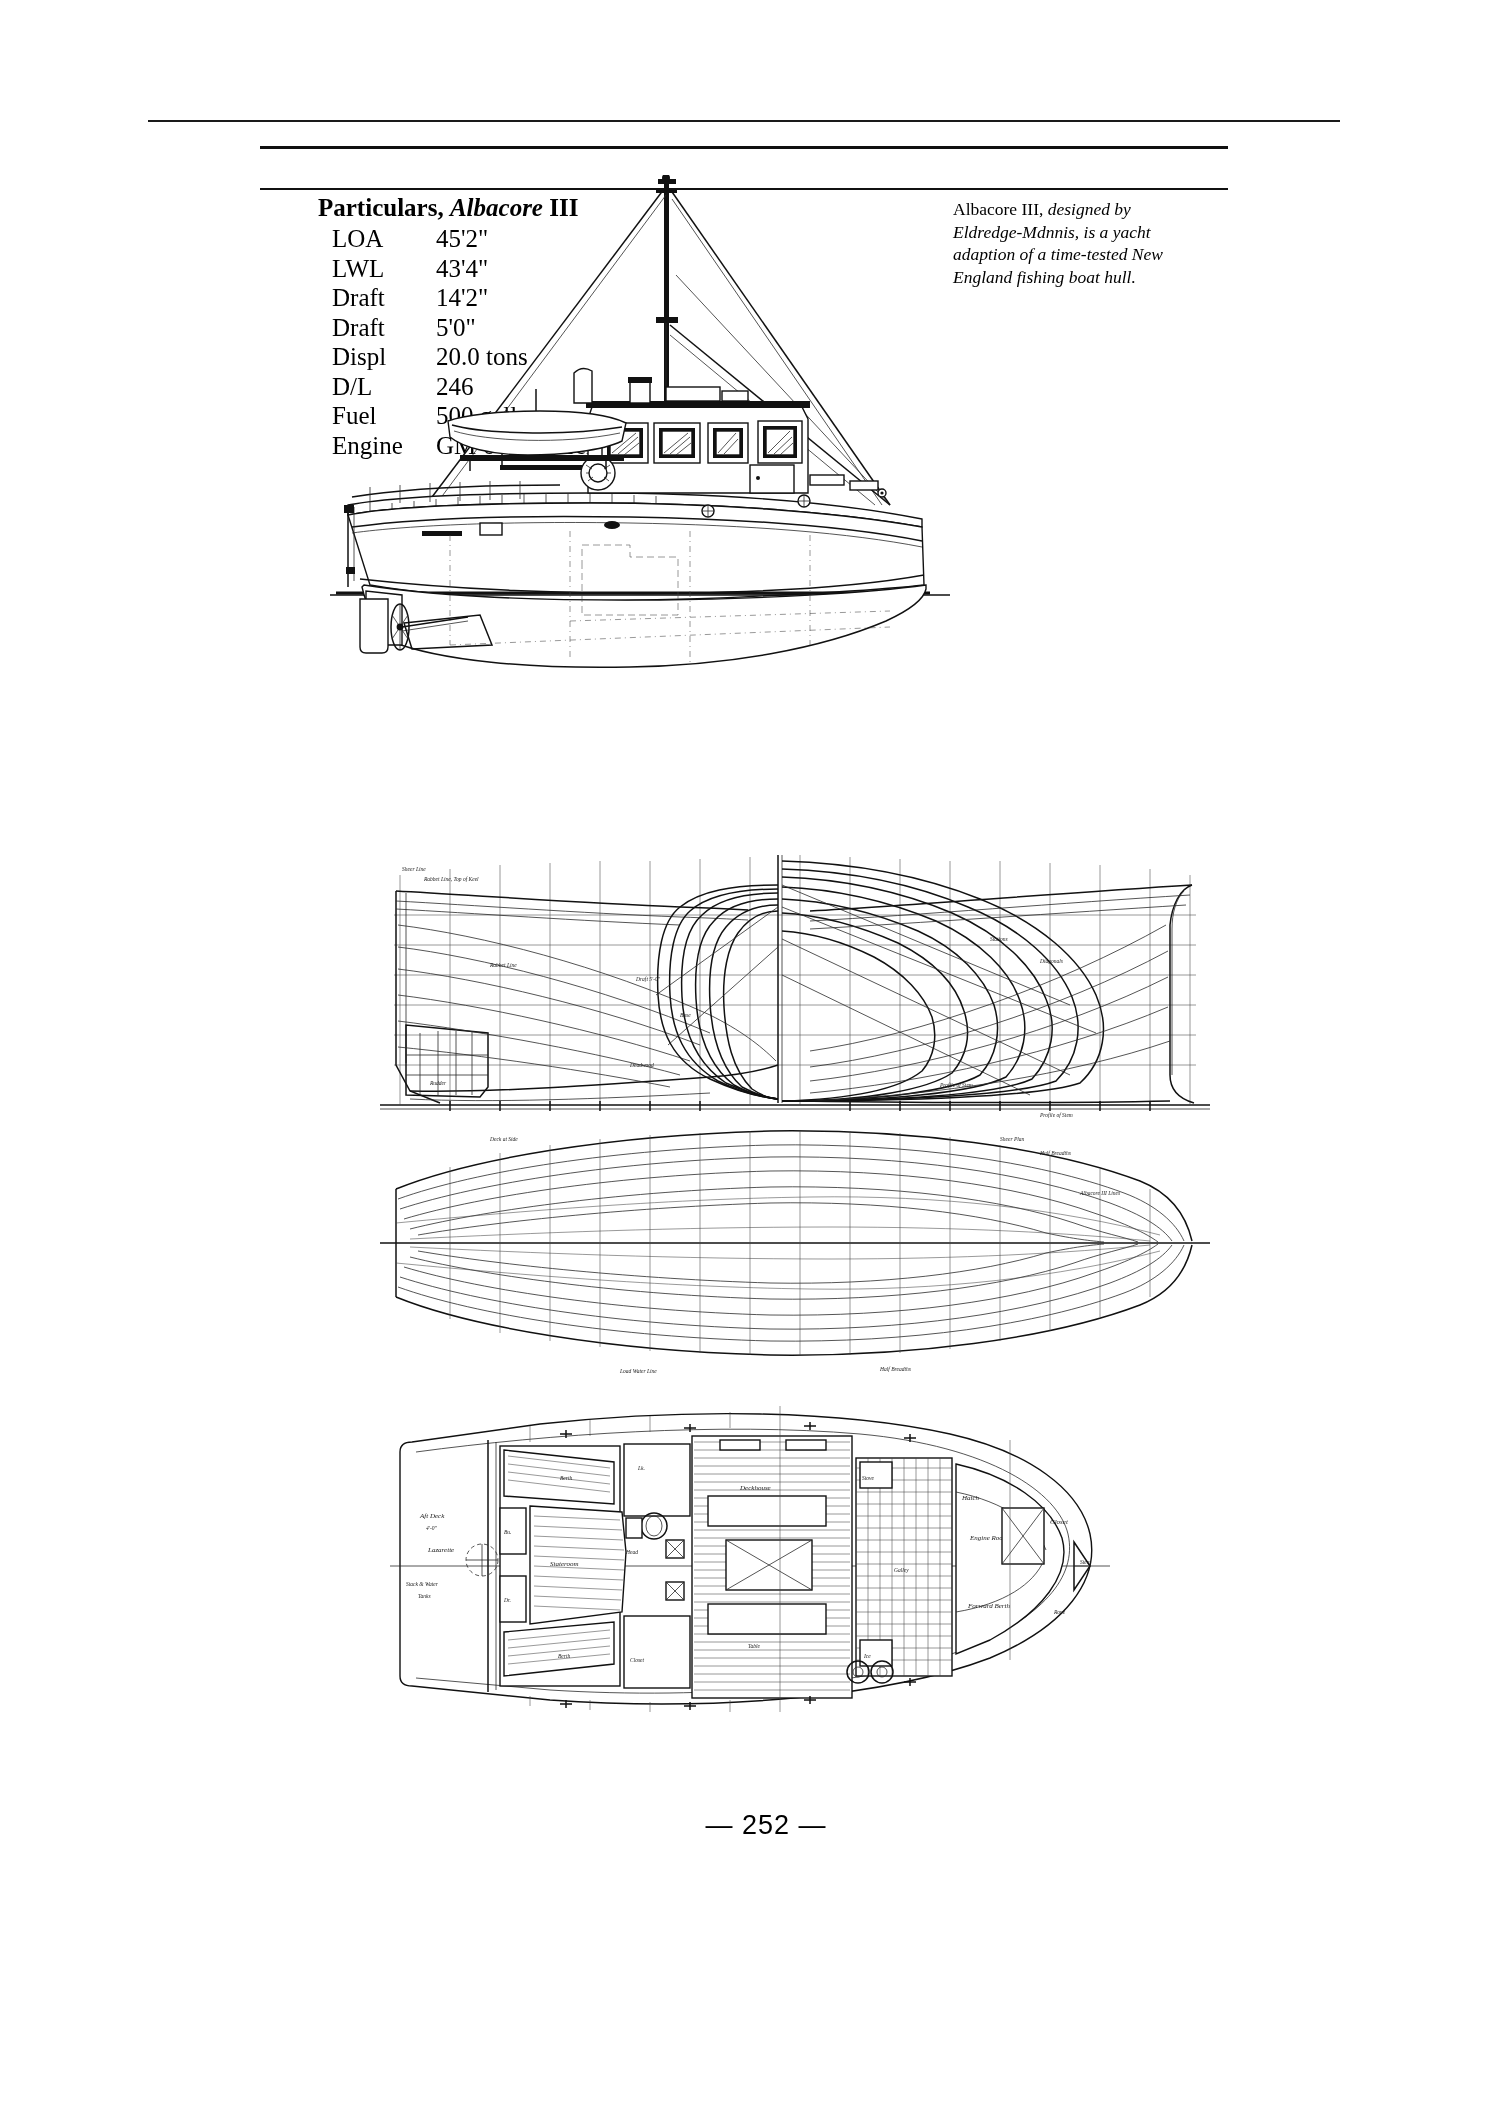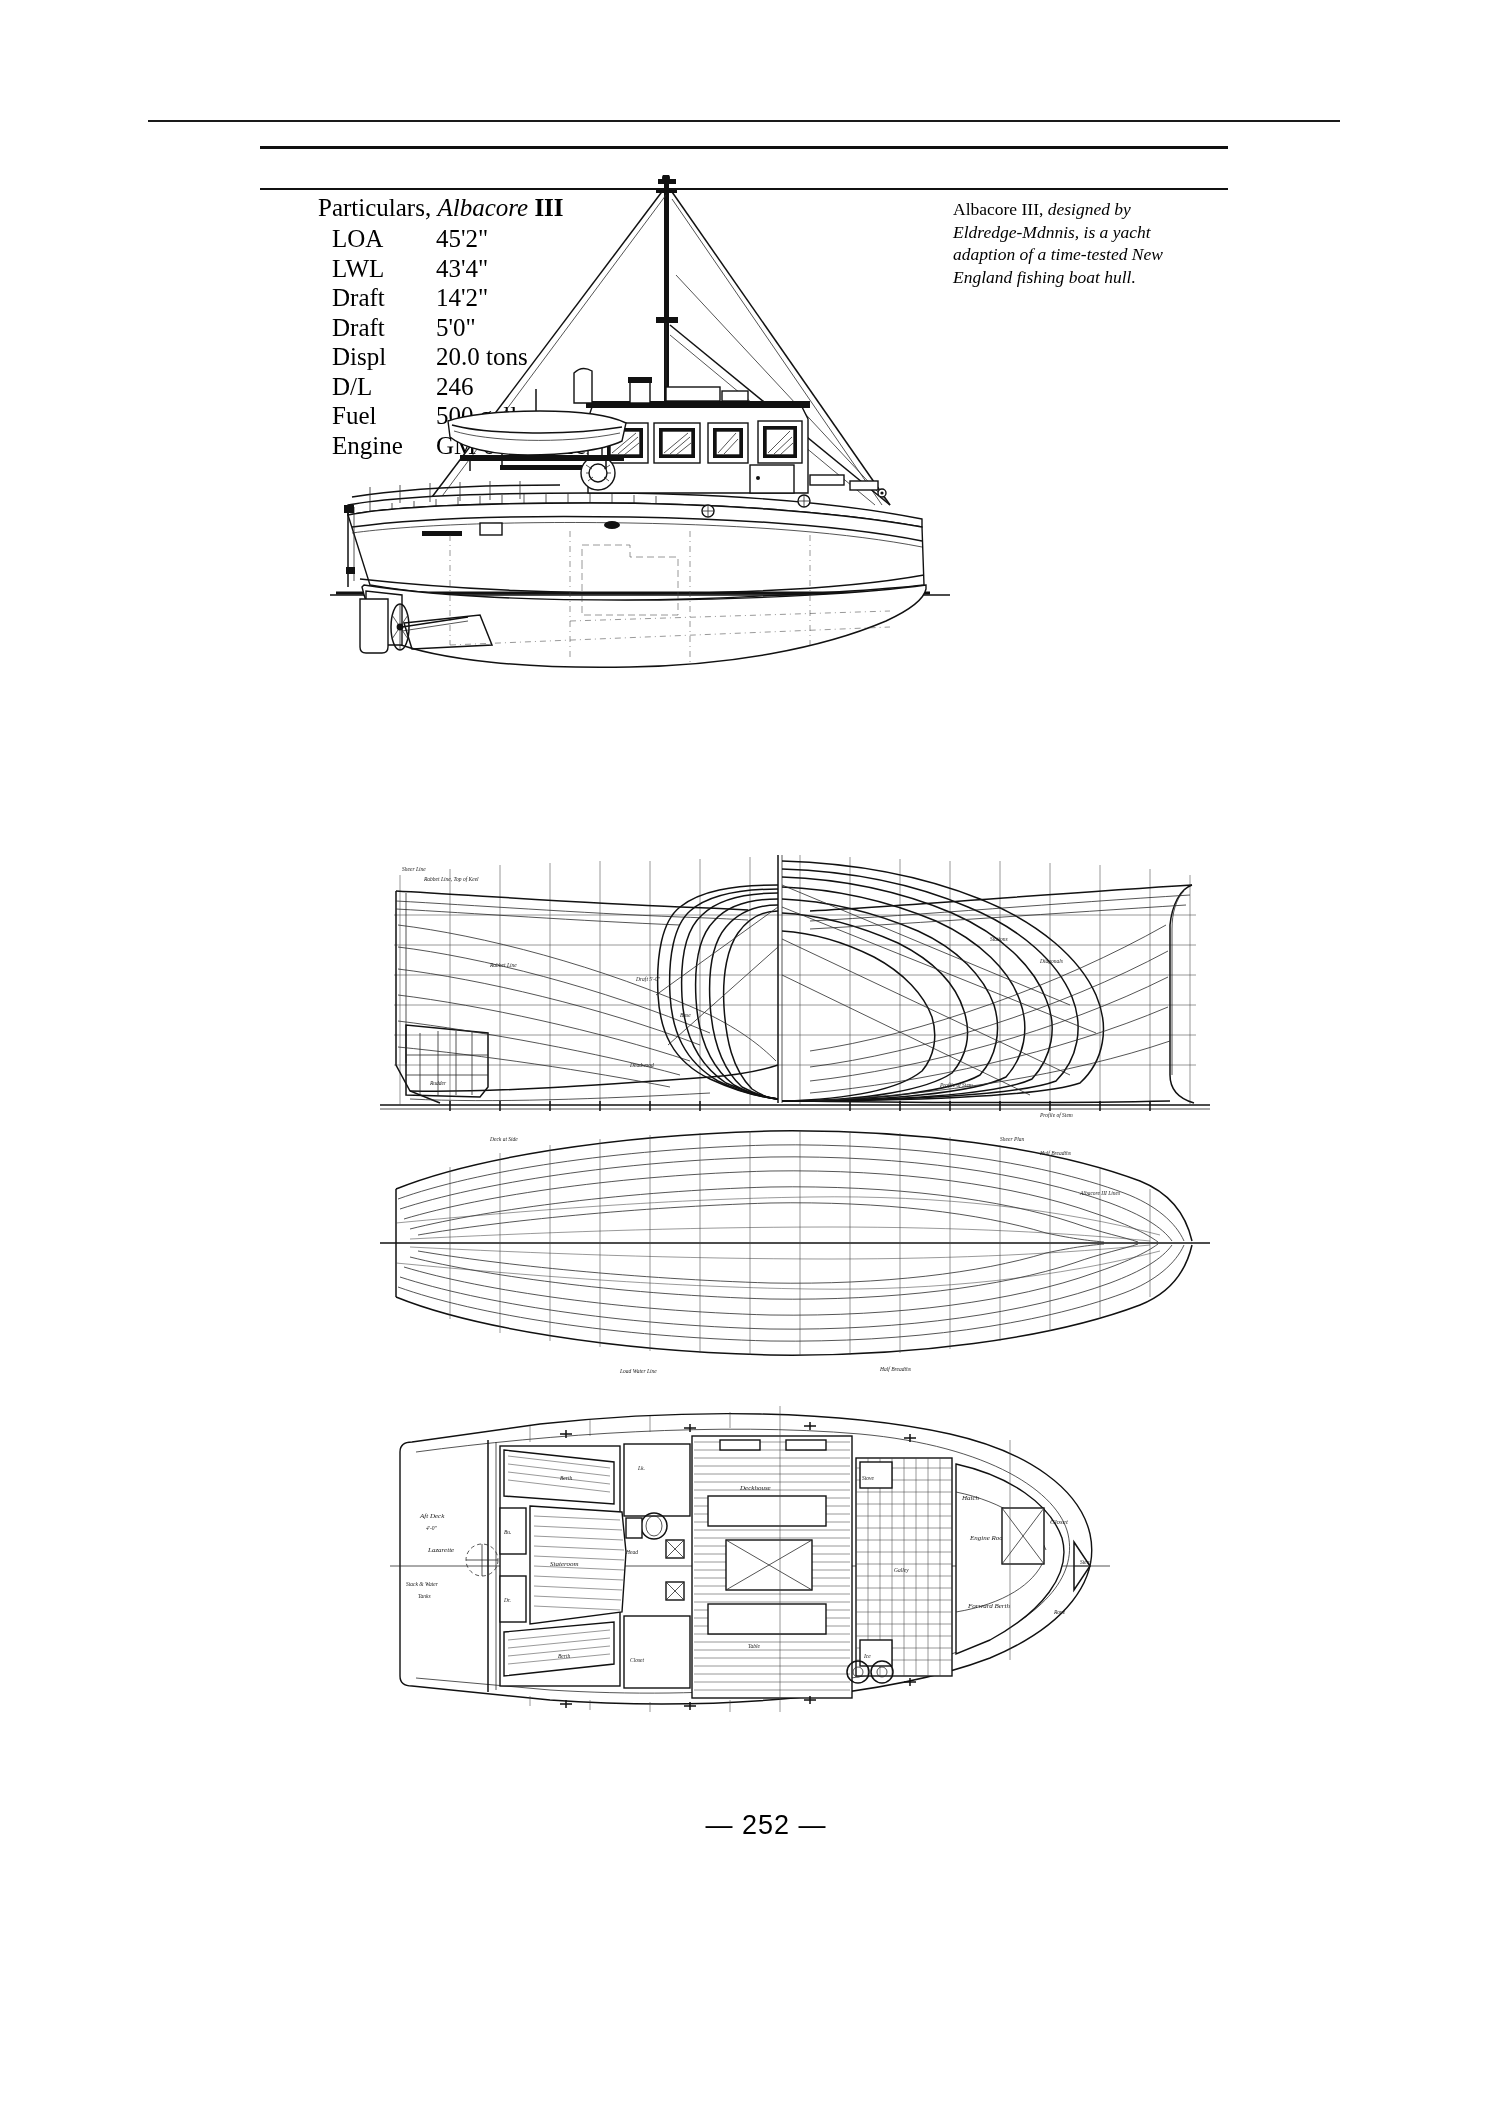--- a/index.html
+++ b/index.html
@@ -50,25 +50,26 @@
     top: 193px;
     width: 330px;
   }
   .particulars-title {
     font-size: 25px;
     line-height: 30px;
     white-space: nowrap;
     margin-bottom: 1px;
   }
   .particulars-title .lead {
-    font-weight: normal;
+    font-weight: bold;
     text-align: right;
   }
   .particulars-title .vessel {
     font-style: italic;
+    font-weight: bold;
   }
   .particulars-title .vessel-num {
     font-weight: bold;
   }
   .spec-list {
     list-style: none;
     margin: 0;
     padding: 0 0 0 14px;
   }
   .spec-row {

